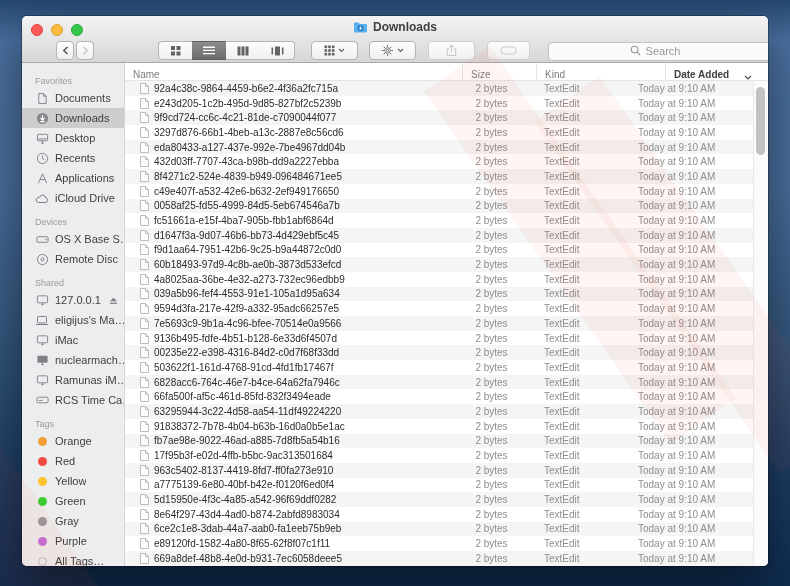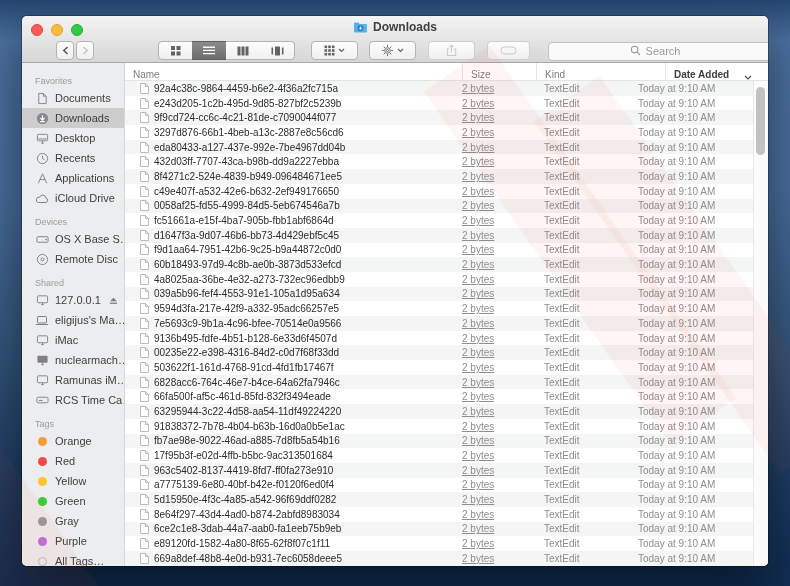--- a/index.html
+++ b/index.html
@@ -59,21 +59,21 @@
   .hc.h-size,.hc.h-kind,.hc.h-date{border-left:1px solid #e4e4e4;padding-left:8px;}
   .hc.h-date{color:#3e3e3e;font-weight:700;margin-left:35px;}
   .hc .sort{margin-left:auto;margin-right:16px;display:flex;}
   .rows{position:absolute;top:18px;left:0;right:0;bottom:0;overflow:hidden;}
   .row{display:grid;grid-template-columns:1fr 74px 94px 138px;height:14.7px;align-items:center;
     font-size:10px;color:#8e8e8e;}
   .rows .row:nth-child(odd){background:#f4f5f5;}
   .c-name{display:flex;align-items:flex-start;gap:5px;padding-left:15px;color:#2c2c2c;overflow:hidden;
     white-space:nowrap;}
   .c-name .doc{display:flex;flex:none;}
-  .c-size{text-align:left;padding-right:15px;text-decoration:underline;}
+  .c-size{text-align:center;padding-right:15px;}
   .c-kind,.c-date{padding-left:8px;white-space:nowrap;}
   .vscroll{position:absolute;top:18px;right:0;bottom:0;width:14px;background:#fbfbfb;
     border-left:1px solid #e8e8e8;}
   .vthumb{position:absolute;top:6px;left:2px;width:9px;height:68px;border-radius:5px;background:#c2c2c2;}
   
   .wm{position:absolute;pointer-events:none;background:rgba(232,80,60,.055);transform:rotate(-35deg);z-index:5;}
   #wm1{left:540px;top:30px;width:80px;height:430px;}
   #wm2{left:650px;top:60px;width:80px;height:430px;}
   #wm3{left:-30px;top:390px;width:80px;height:280px;}
   svg{display:block;}

